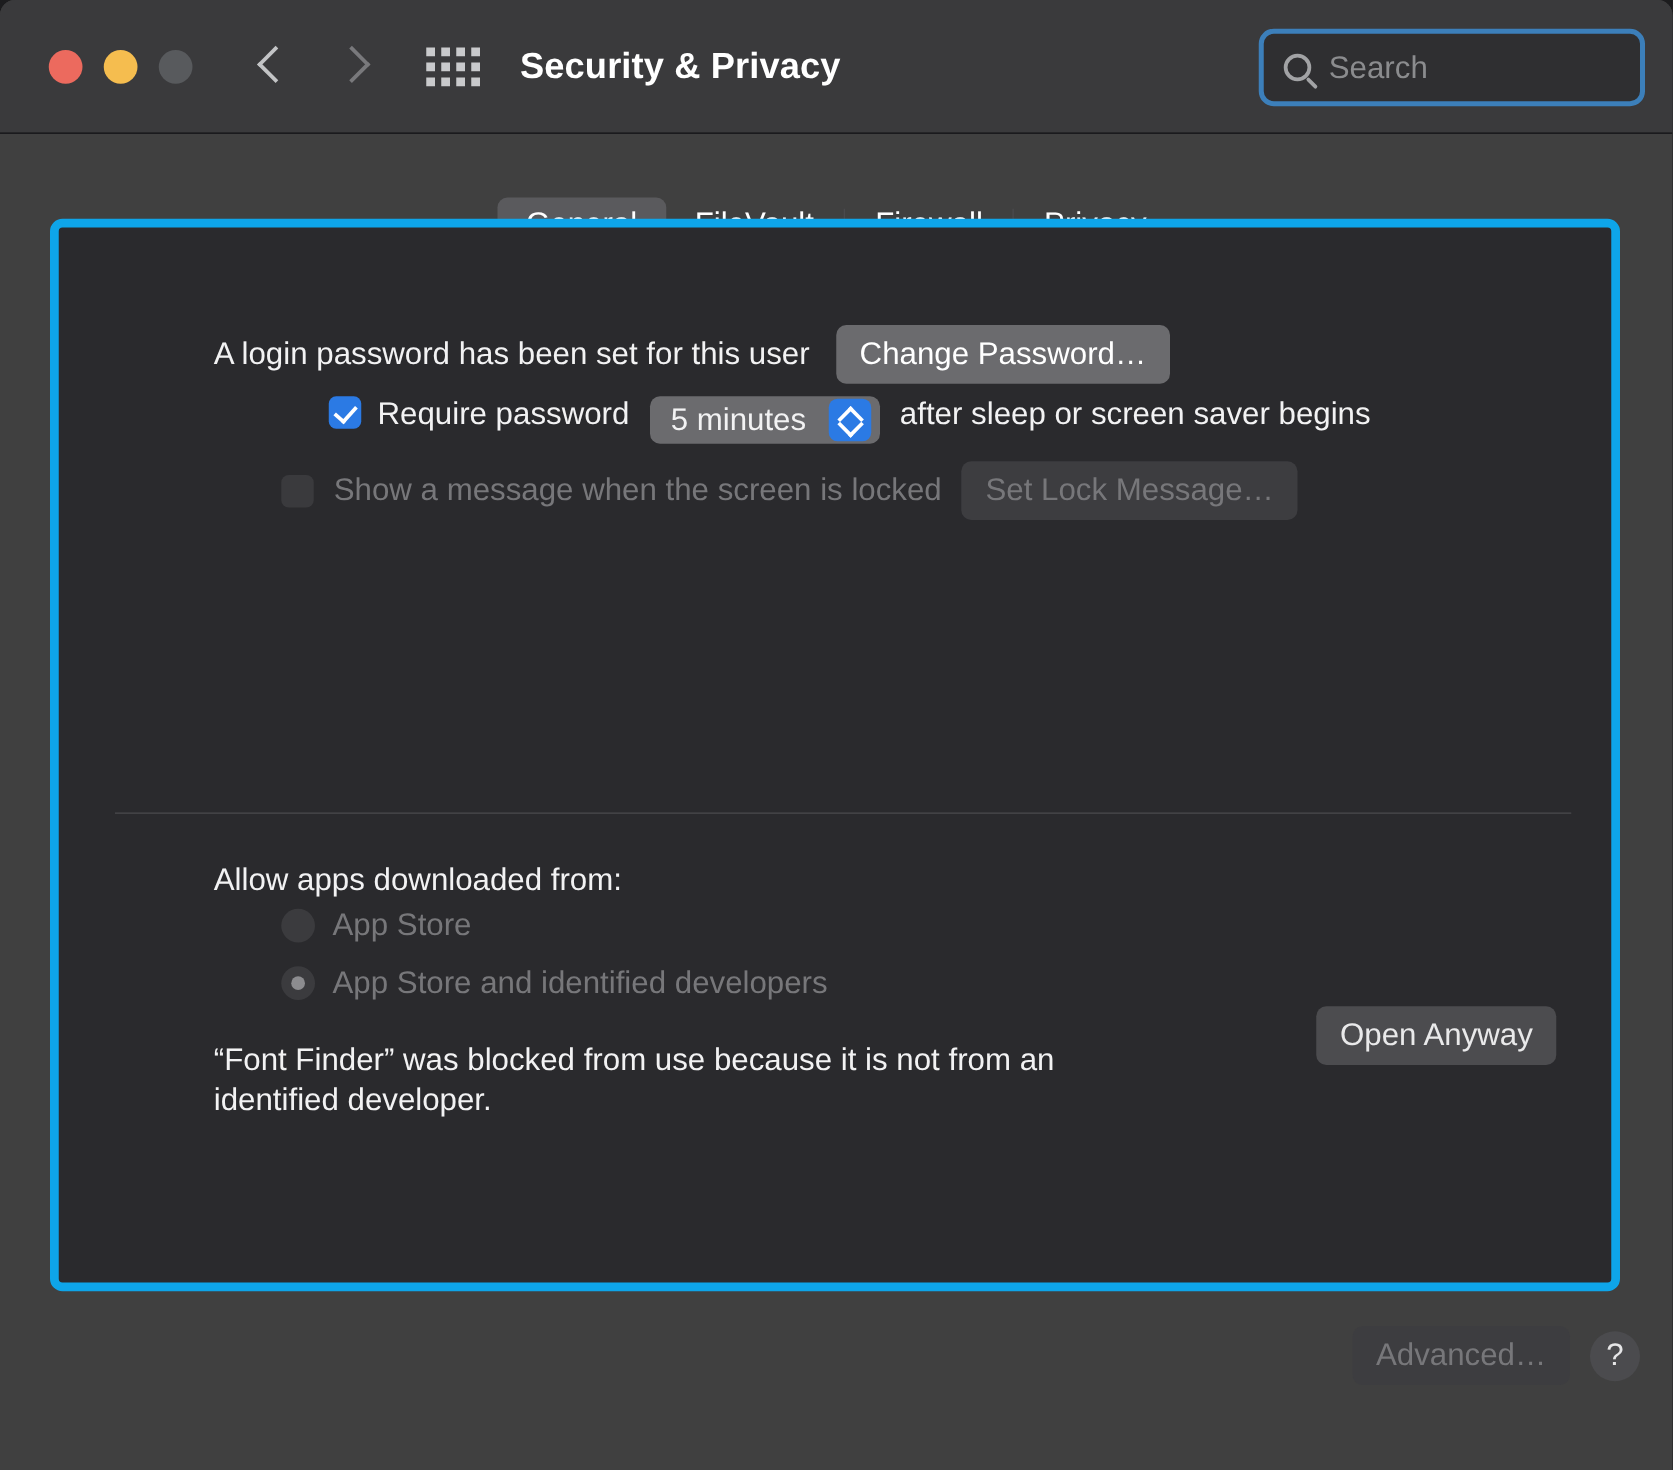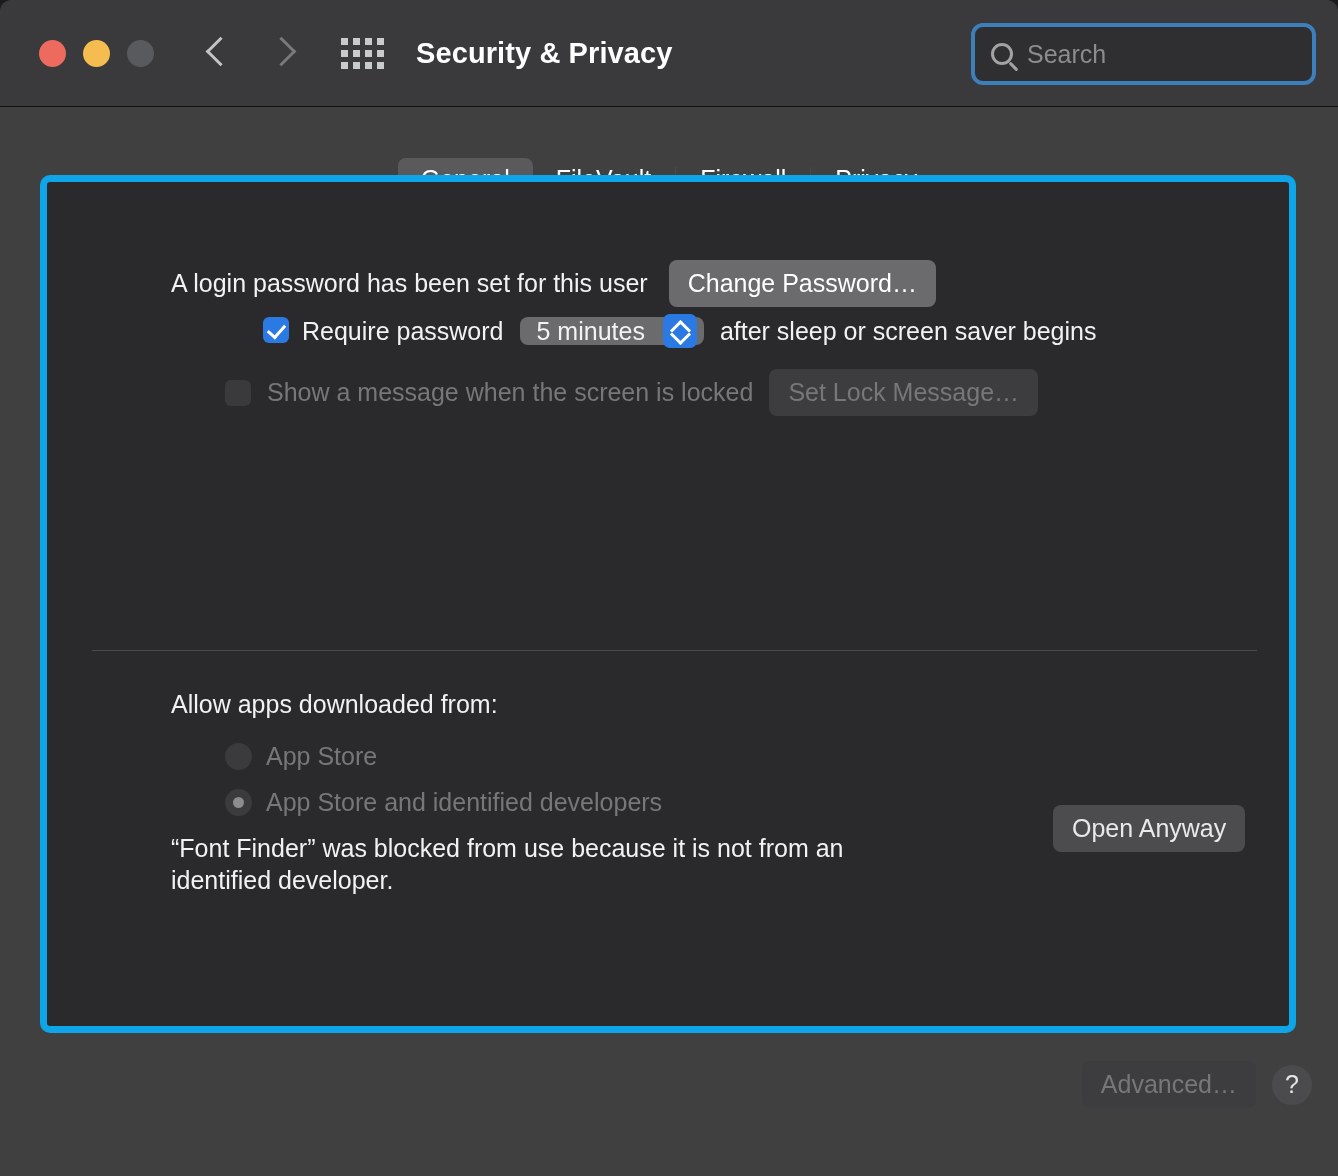--- a/index.html
+++ b/index.html
@@ -82,21 +82,21 @@
     color: #ffffff;
     font-size: 29px;
     font-weight: bold;
     letter-spacing: 0.1px;
   }
 
   .search-wrap {
     position: absolute;
     right: 22px;
     top: 23px;
-    width: 345px;
+    width: 309px;
     height: 62px;
     border-radius: 12px;
     border: 4px solid #3c7fba;
     background: #2f2f31;
     display: flex;
     align-items: center;
     padding-left: 16px;
   }
   .search-icon {
     width: 22px; height: 22px;
@@ -202,21 +202,21 @@
     width: 8px; height: 14px;
     border-right: 3px solid #fff;
     border-bottom: 3px solid #fff;
     transform: rotate(42deg);
   }
   .checkbox.off { background: #3a3a3d; }
   .checkbox.off::after { display: none; }
 
   .popup {
     margin: 0 16px;
-    height: 28px;
+    height: 38px;
     background: #6b6b6e;
     border-radius: 8px;
     display: flex;
     align-items: center;
     padding: 0 7px 0 17px;
     gap: 18px;
   }
   .popup-val { color: #f2f2f3; font-size: 25px; white-space: nowrap; }
   .stepper {
     width: 34px; height: 34px;
@@ -254,21 +254,21 @@
     background: #4b4b4e;
   }
 
   
   .allow-title { position: absolute; left: 124px; top: 508px; }
   .radio-row {
     display: flex;
     align-items: center;
     gap: 14px;
   }
-  .radios { position: absolute; left: 178px; top: 560px; }
+  .radios { position: absolute; left: 178px; top: 544px; }
   .radios .radio-row + .radio-row { margin-top: 17px; }
   .radio {
     width: 27px; height: 27px;
     border-radius: 50%;
     background: #3b3b3e;
     position: relative;
     flex: none;
   }
   .radio.sel::after {
     content: "";

